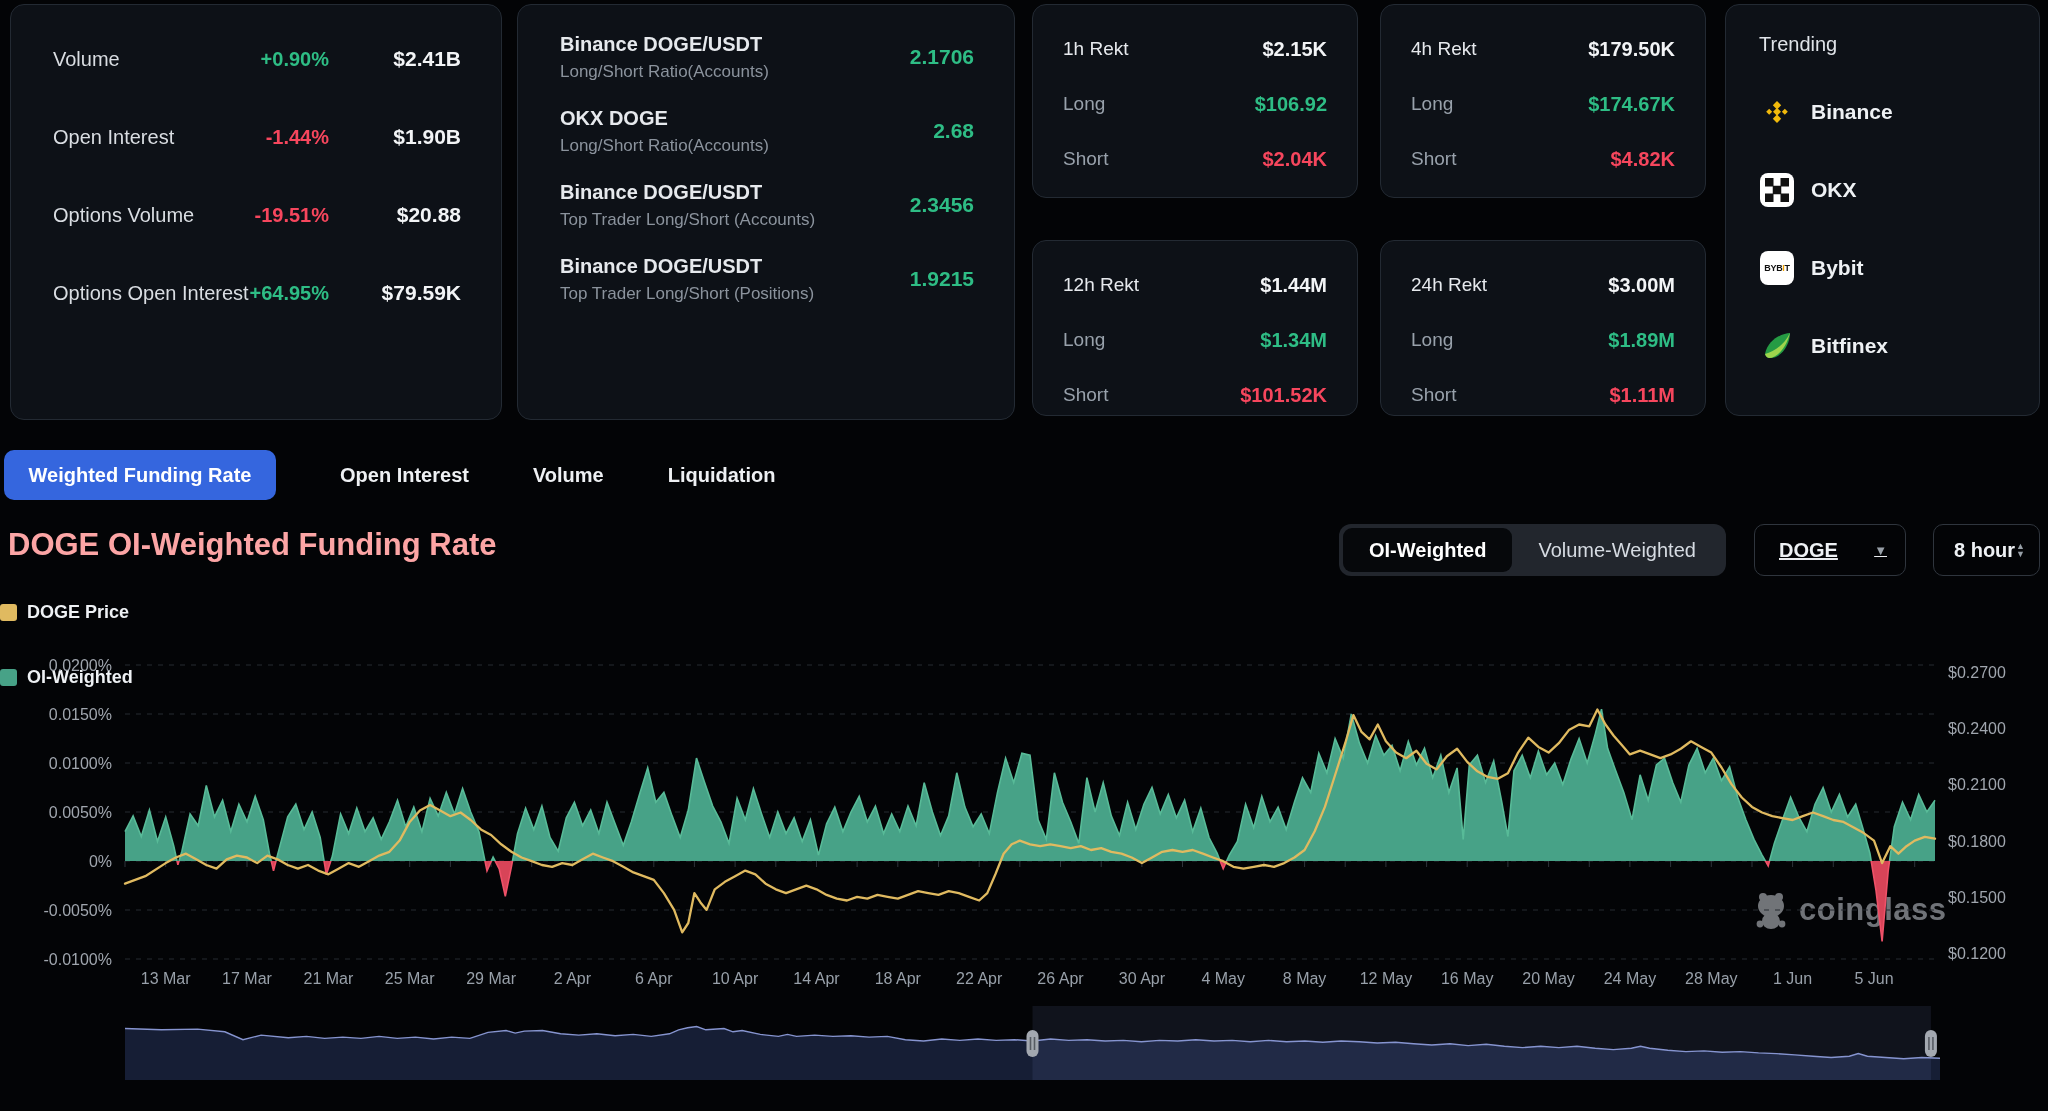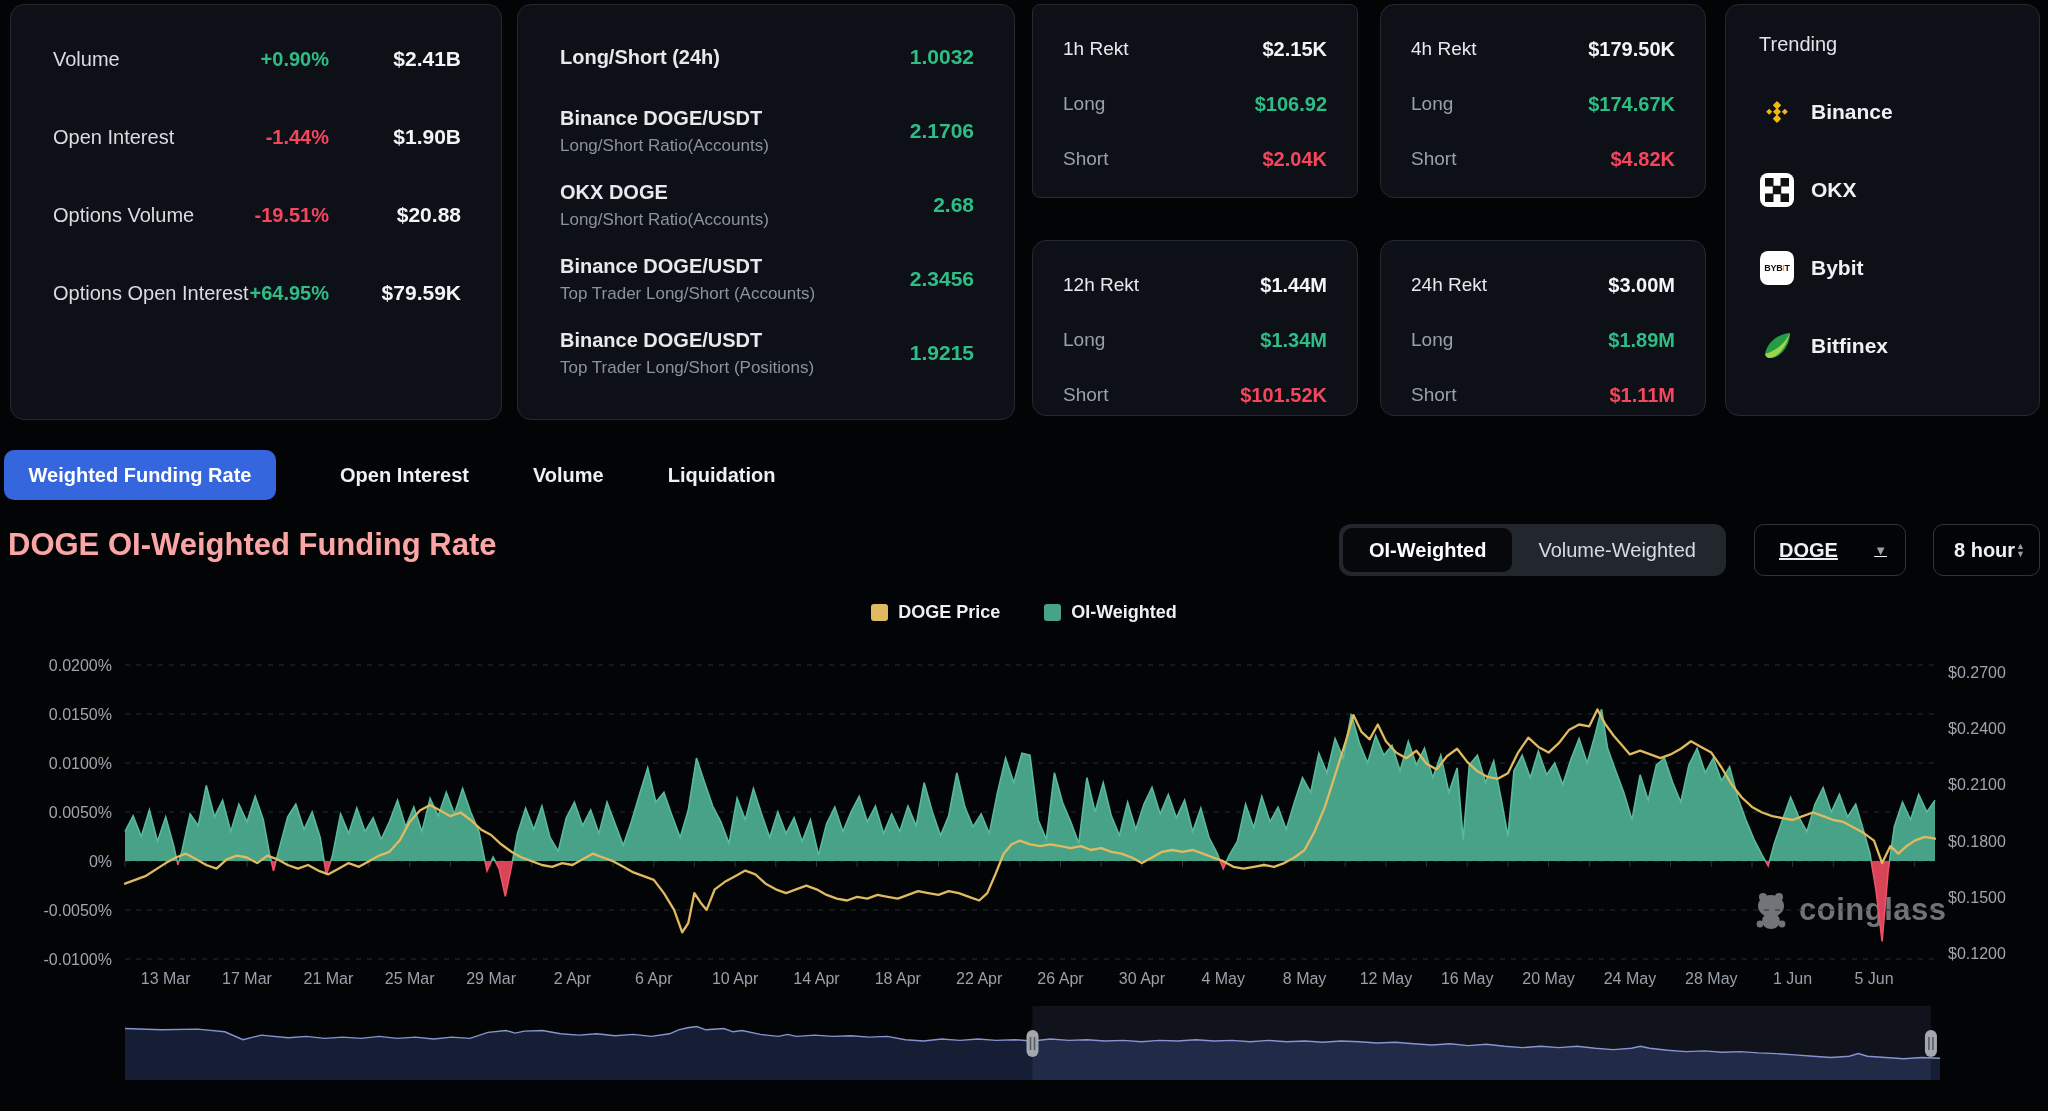--- a/index.html
+++ b/index.html
@@ -16,21 +16,21 @@
   
   #card-ls{left:517px;top:4px;width:498px;height:416px;padding:26px 40px 0 42px;}
   .ls-row{display:flex;align-items:center;min-height:52px;margin-bottom:22px;}
   .ls-titles{flex:1;}
   .ls-title{font-size:20px;color:#e6e9ed;font-weight:bold;}
   .ls-sub{font-size:17px;color:#8b939d;margin-top:6px;}
   .ls-sub:empty{display:none;}
   .ls-val{font-size:21px;font-weight:bold;color:#2ebd85;}
   
   .rekt{padding:24px 30px 0 30px;}
-  #rekt-0{left:1032px;top:4px;width:326px;height:194px;border-radius:8px;}
+  #rekt-0{left:1032px;top:4px;width:326px;height:194px;}
   #rekt-1{left:1380px;top:4px;width:326px;height:194px;}
   #rekt-2{left:1032px;top:240px;width:326px;height:176px;}
   #rekt-3{left:1380px;top:240px;width:326px;height:176px;}
   .rekt-row{display:flex;align-items:center;height:40px;margin-bottom:15px;}
   .rekt-t{font-size:19px;color:#e6e9ed;}
   .rekt-lbl{font-size:19px;color:#98a1ab;}
   .rekt-total{margin-left:auto;font-size:20px;font-weight:bold;color:#f2f4f6;}
   .rekt-long{margin-left:auto;font-size:20px;font-weight:bold;color:#2ebd85;}
   .rekt-short{margin-left:auto;font-size:20px;font-weight:bold;color:#f6465d;}
   
@@ -55,21 +55,21 @@
        border-radius:9px;cursor:pointer;white-space:nowrap;}
   .seg-active{background:#06080b;color:#fff;font-weight:bold;}
   .select{position:absolute;top:524px;height:52px;border:1px solid #2f353d;border-radius:10px;
           display:flex;align-items:center;box-sizing:border-box;cursor:pointer;background:transparent;}
   #sel-symbol{left:1754px;width:152px;padding:0 18px 0 24px;text-decoration:underline;}
   #sel-interval{left:1933px;width:107px;padding:0 14px 0 20px;}
   .sel-txt{font-size:20px;font-weight:bold;color:#eef1f4;}
   .caret{margin-left:auto;color:#98a0a8;font-size:13px;}
   .updown{margin-left:auto;display:flex;flex-direction:column;line-height:8px;color:#98a0a8;font-size:9px;}
   
-  #legend{position:absolute;left:0;right:0;top:602px;display:flex;justify-content:center;gap:44px;}
+  #legend{position:absolute;left:0;right:0;top:602px;display:flex;justify-content:center;gap:44px;flex-direction:column;}
   .legend-item{display:flex;align-items:center;gap:10px;}
   .legend-swatch{width:17px;height:17px;border-radius:3px;}
   .legend-label{font-size:18px;font-weight:bold;color:#eef1f4;}
   
   #chart-svg{position:absolute;left:0;top:630px;}
   #nav-svg{position:absolute;left:125px;top:1006px;}
   #watermark{position:absolute;left:1752px;top:890px;display:flex;align-items:center;gap:9px;opacity:0.85;}
   #watermark span{font-size:31px;font-weight:bold;color:#83878d;letter-spacing:0.5px;}
 </style>
 </head>
@@ -94,26 +94,20 @@
       <span class="stat-val">$20.88</span>
     </div>
     <div class="stat-row">
       <span class="stat-label">Options Open Interest</span>
       <span class="stat-chg chg pos">+64.95%</span>
       <span class="stat-val">$79.59K</span>
     </div>
   </div>
 
   <div class="card" id="card-ls">
-    <div class="ls-row">
-      <div class="ls-titles">
-          <div class="ls-title">Long/Short (24h)</div>
-      </div>
-      <span class="ls-val">1.0032</span>
-    </div>
     <div class="ls-row">
       <div class="ls-titles">
           <div class="ls-title">Binance DOGE/USDT</div>
       <div class="ls-sub">Long/Short Ratio(Accounts)</div>
         </div>
       <span class="ls-val">2.1706</span>
     </div>
     <div class="ls-row">
       <div class="ls-titles">
           <div class="ls-title">OKX DOGE</div>

